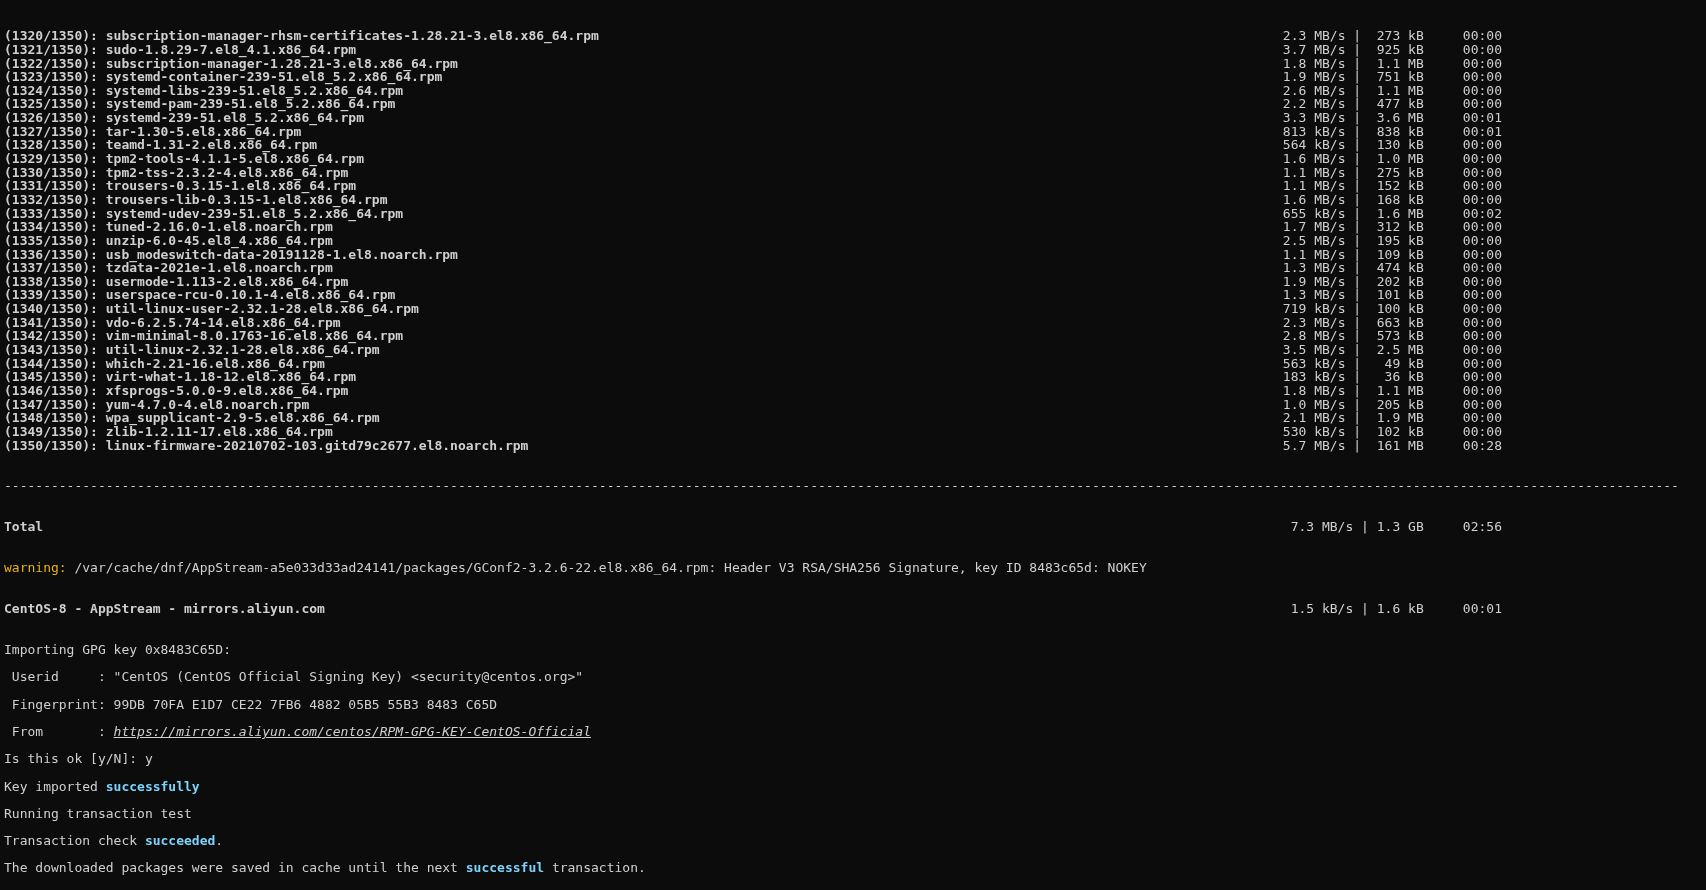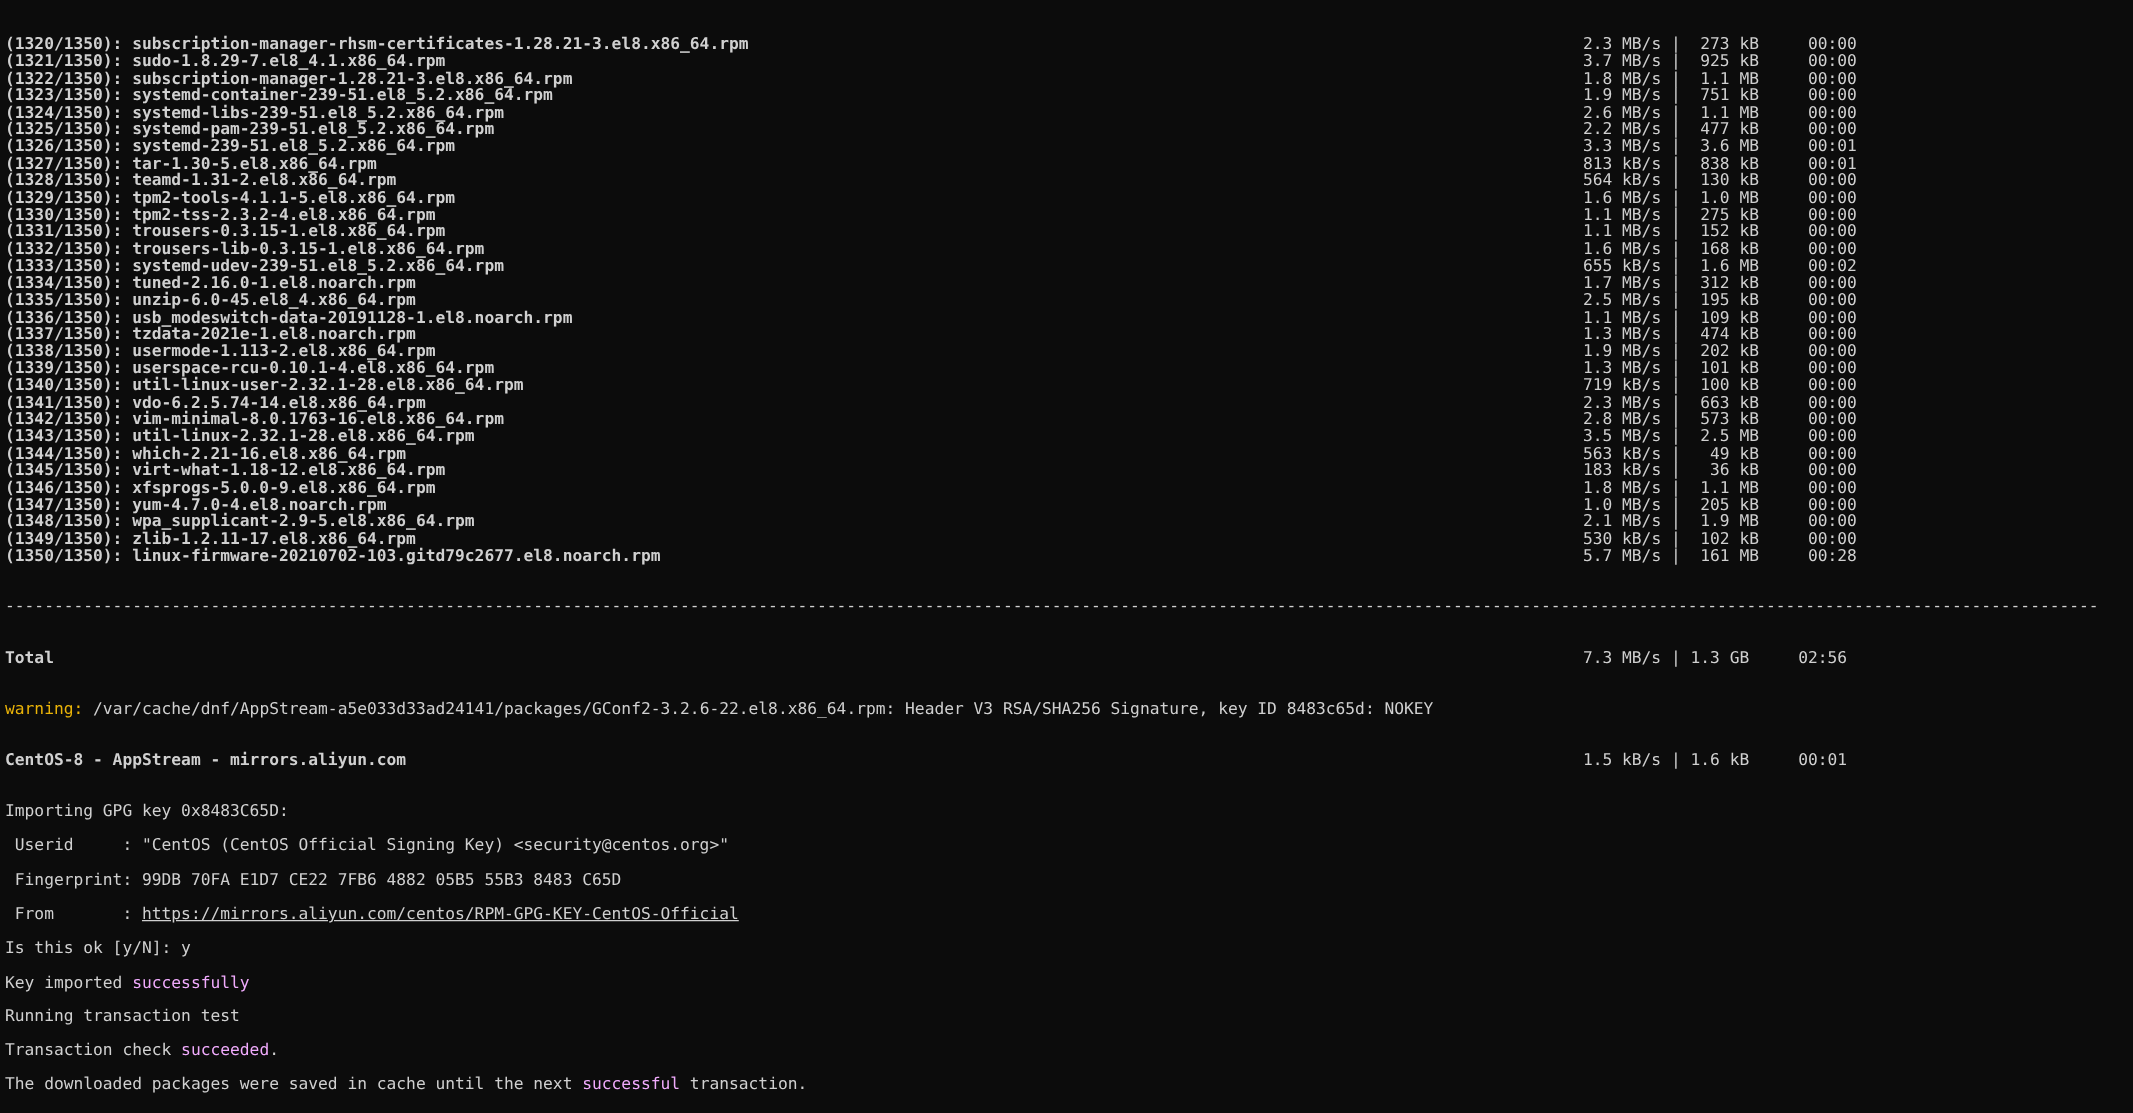--- a/index.html
+++ b/index.html
@@ -16,28 +16,28 @@
   }
   .term {
     padding: 2px 4px;
     white-space: pre;
   }
   .row {
     display: flex;
     width: 1498px;
   }
   .left { flex: 0 0 auto; font-weight: bold; }
-  .right { flex: 0 0 auto; margin-left: auto; text-align: center; min-width: 260px; }
+  .right { flex: 0 0 auto; margin-left: auto; text-align: right; min-width: 260px; }
   .hr-dash {
     color: #d0d0d0;
     letter-spacing: 0px;
   }
-  .green { color: #f0abfc; }
+  .green { color: #7dd3fc; font-weight: bold; }
   .magenta { color: #eab308; }
-  .underline { text-decoration: underline; }
+  .underline { text-decoration: underline; font-style: italic; }
 </style>
 </head>
 <body>
 
 <div class="term">
 
 <div id="rows"><div class="row"><span class="left">(1320/1350): subscription-manager-rhsm-certificates-1.28.21-3.el8.x86_64.rpm</span><span class="right"> 2.3 MB/s |  273 kB     00:00</span></div><div class="row"><span class="left">(1321/1350): sudo-1.8.29-7.el8_4.1.x86_64.rpm</span><span class="right"> 3.7 MB/s |  925 kB     00:00</span></div><div class="row"><span class="left">(1322/1350): subscription-manager-1.28.21-3.el8.x86_64.rpm</span><span class="right"> 1.8 MB/s |  1.1 MB     00:00</span></div><div class="row"><span class="left">(1323/1350): systemd-container-239-51.el8_5.2.x86_64.rpm</span><span class="right"> 1.9 MB/s |  751 kB     00:00</span></div><div class="row"><span class="left">(1324/1350): systemd-libs-239-51.el8_5.2.x86_64.rpm</span><span class="right"> 2.6 MB/s |  1.1 MB     00:00</span></div><div class="row"><span class="left">(1325/1350): systemd-pam-239-51.el8_5.2.x86_64.rpm</span><span class="right"> 2.2 MB/s |  477 kB     00:00</span></div><div class="row"><span class="left">(1326/1350): systemd-239-51.el8_5.2.x86_64.rpm</span><span class="right"> 3.3 MB/s |  3.6 MB     00:01</span></div><div class="row"><span class="left">(1327/1350): tar-1.30-5.el8.x86_64.rpm</span><span class="right"> 813 kB/s |  838 kB     00:01</span></div><div class="row"><span class="left">(1328/1350): teamd-1.31-2.el8.x86_64.rpm</span><span class="right"> 564 kB/s |  130 kB     00:00</span></div><div class="row"><span class="left">(1329/1350): tpm2-tools-4.1.1-5.el8.x86_64.rpm</span><span class="right"> 1.6 MB/s |  1.0 MB     00:00</span></div><div class="row"><span class="left">(1330/1350): tpm2-tss-2.3.2-4.el8.x86_64.rpm</span><span class="right"> 1.1 MB/s |  275 kB     00:00</span></div><div class="row"><span class="left">(1331/1350): trousers-0.3.15-1.el8.x86_64.rpm</span><span class="right"> 1.1 MB/s |  152 kB     00:00</span></div><div class="row"><span class="left">(1332/1350): trousers-lib-0.3.15-1.el8.x86_64.rpm</span><span class="right"> 1.6 MB/s |  168 kB     00:00</span></div><div class="row"><span class="left">(1333/1350): systemd-udev-239-51.el8_5.2.x86_64.rpm</span><span class="right"> 655 kB/s |  1.6 MB     00:02</span></div><div class="row"><span class="left">(1334/1350): tuned-2.16.0-1.el8.noarch.rpm</span><span class="right"> 1.7 MB/s |  312 kB     00:00</span></div><div class="row"><span class="left">(1335/1350): unzip-6.0-45.el8_4.x86_64.rpm</span><span class="right"> 2.5 MB/s |  195 kB     00:00</span></div><div class="row"><span class="left">(1336/1350): usb_modeswitch-data-20191128-1.el8.noarch.rpm</span><span class="right"> 1.1 MB/s |  109 kB     00:00</span></div><div class="row"><span class="left">(1337/1350): tzdata-2021e-1.el8.noarch.rpm</span><span class="right"> 1.3 MB/s |  474 kB     00:00</span></div><div class="row"><span class="left">(1338/1350): usermode-1.113-2.el8.x86_64.rpm</span><span class="right"> 1.9 MB/s |  202 kB     00:00</span></div><div class="row"><span class="left">(1339/1350): userspace-rcu-0.10.1-4.el8.x86_64.rpm</span><span class="right"> 1.3 MB/s |  101 kB     00:00</span></div><div class="row"><span class="left">(1340/1350): util-linux-user-2.32.1-28.el8.x86_64.rpm</span><span class="right"> 719 kB/s |  100 kB     00:00</span></div><div class="row"><span class="left">(1341/1350): vdo-6.2.5.74-14.el8.x86_64.rpm</span><span class="right"> 2.3 MB/s |  663 kB     00:00</span></div><div class="row"><span class="left">(1342/1350): vim-minimal-8.0.1763-16.el8.x86_64.rpm</span><span class="right"> 2.8 MB/s |  573 kB     00:00</span></div><div class="row"><span class="left">(1343/1350): util-linux-2.32.1-28.el8.x86_64.rpm</span><span class="right"> 3.5 MB/s |  2.5 MB     00:00</span></div><div class="row"><span class="left">(1344/1350): which-2.21-16.el8.x86_64.rpm</span><span class="right"> 563 kB/s |   49 kB     00:00</span></div><div class="row"><span class="left">(1345/1350): virt-what-1.18-12.el8.x86_64.rpm</span><span class="right"> 183 kB/s |   36 kB     00:00</span></div><div class="row"><span class="left">(1346/1350): xfsprogs-5.0.0-9.el8.x86_64.rpm</span><span class="right"> 1.8 MB/s |  1.1 MB     00:00</span></div><div class="row"><span class="left">(1347/1350): yum-4.7.0-4.el8.noarch.rpm</span><span class="right"> 1.0 MB/s |  205 kB     00:00</span></div><div class="row"><span class="left">(1348/1350): wpa_supplicant-2.9-5.el8.x86_64.rpm</span><span class="right"> 2.1 MB/s |  1.9 MB     00:00</span></div><div class="row"><span class="left">(1349/1350): zlib-1.2.11-17.el8.x86_64.rpm</span><span class="right"> 530 kB/s |  102 kB     00:00</span></div><div class="row"><span class="left">(1350/1350): linux-firmware-20210702-103.gitd79c2677.el8.noarch.rpm</span><span class="right"> 5.7 MB/s |  161 MB     00:28</span></div></div>
 
 <div class="hr-dash" id="dash1">----------------------------------------------------------------------------------------------------------------------------------------------------------------------------------------------------------------------</div>
 

